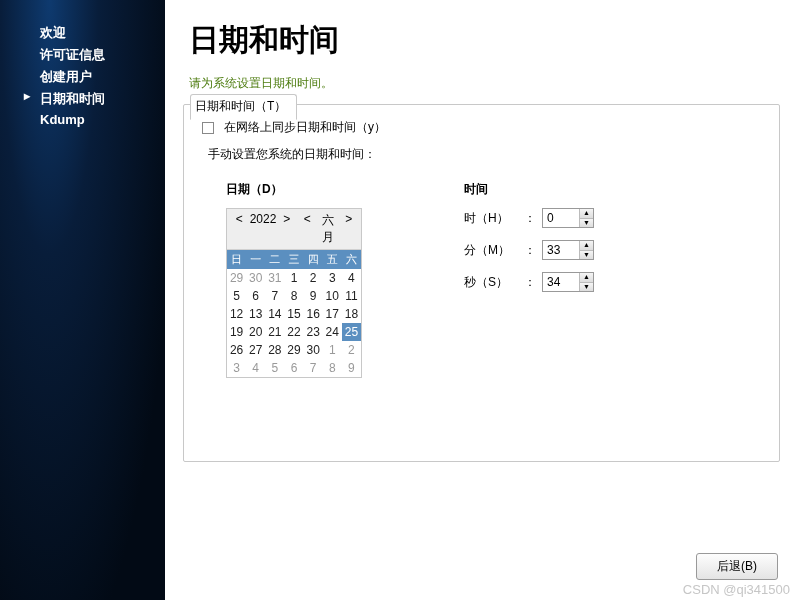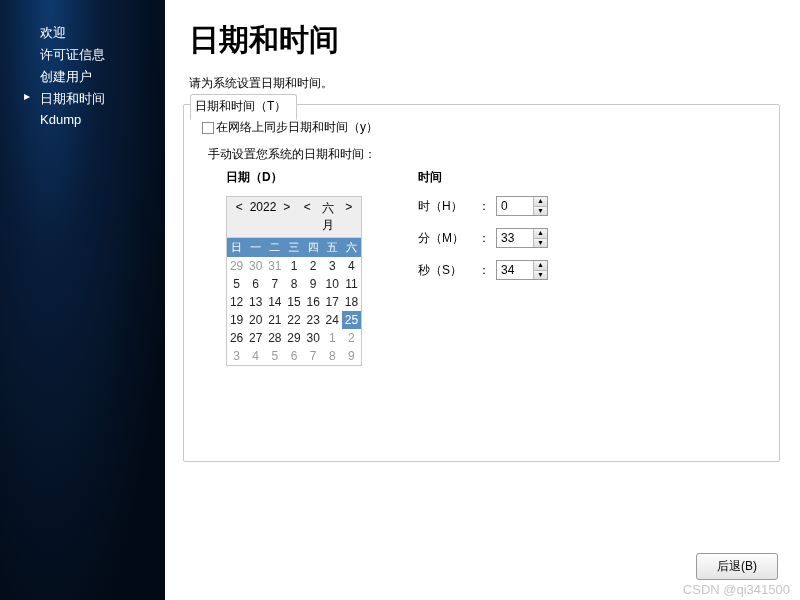--- a/index.html
+++ b/index.html
@@ -14,21 +14,21 @@
     .layout { display: flex; width: 100%; height: 100%; }
     .sidebar {
       width: 165px;
       background: radial-gradient(ellipse at 30% 0%, #0e3a6f 0%, #081d3a 30%, #020a15 80%);
       color: #fff;
       padding: 22px 0 0 0;
     }
     .sidebar-item {
       padding: 2px 0 2px 40px;
       font-size: 13px;
-      font-weight: normal;
+      font-weight: bold;
       white-space: nowrap;
       cursor: pointer;
       position: relative;
     }
     .sidebar-item.current::before {
       content: "▸";
       position: absolute;
       left: 24px;
       top: 1px;
       font-size: 12px;
@@ -42,21 +42,21 @@
     }
     .page-title {
       font-size: 30px;
       font-weight: bold;
       padding: 20px 0 6px 24px;
       color: #000;
     }
     .page-subtitle {
       font-size: 12px;
       padding: 8px 0 12px 24px;
-      color: #000000;
+      color: #4d7c0f;
     }
     .tab-frame {
       margin: 0 20px 0 18px;
       border: 1px solid #c8c8c8;
       border-radius: 2px;
       background: #fff;
       padding: 8px 14px 14px 14px;
       position: relative;
       height: 358px;
     }
@@ -65,24 +65,24 @@
       top: -11px;
       left: 6px;
       background: #fff;
       border: 1px solid #c8c8c8;
       border-bottom: 1px solid #fff;
       border-radius: 3px 3px 0 0;
       padding: 3px 10px 4px 4px;
       font-size: 12px;
     }
     .row { margin: 6px 0 4px 0; font-size:12px; }
-    .checkbox-row { display: flex; align-items:center; gap: 2px; margin: 6px 0 10px 4px; }
+    .checkbox-row { display: flex; align-items:center; gap: 10px; margin: 6px 0 10px 4px; }
     .chk { width:12px; height:12px; border:1px solid #888; background:#fff; }
     .manual-label { margin: 8px 0 6px 10px; }
-    .dt-columns { display:flex; gap: 56px; padding-left: 28px; margin-top:6px;}
+    .dt-columns { display:flex; gap: 102px; padding-left: 28px; margin-top:18px;}
     .col-date { }
     .col-time { }
     .col-title { font-weight: bold; margin-bottom: 10px; }
     .calendar {
       border: 1px solid #c8c8c8;
       width: 136px;
       background: #eee;
       font-size: 12px;
     }
     .cal-nav { display:flex; padding:3px 2px; }

